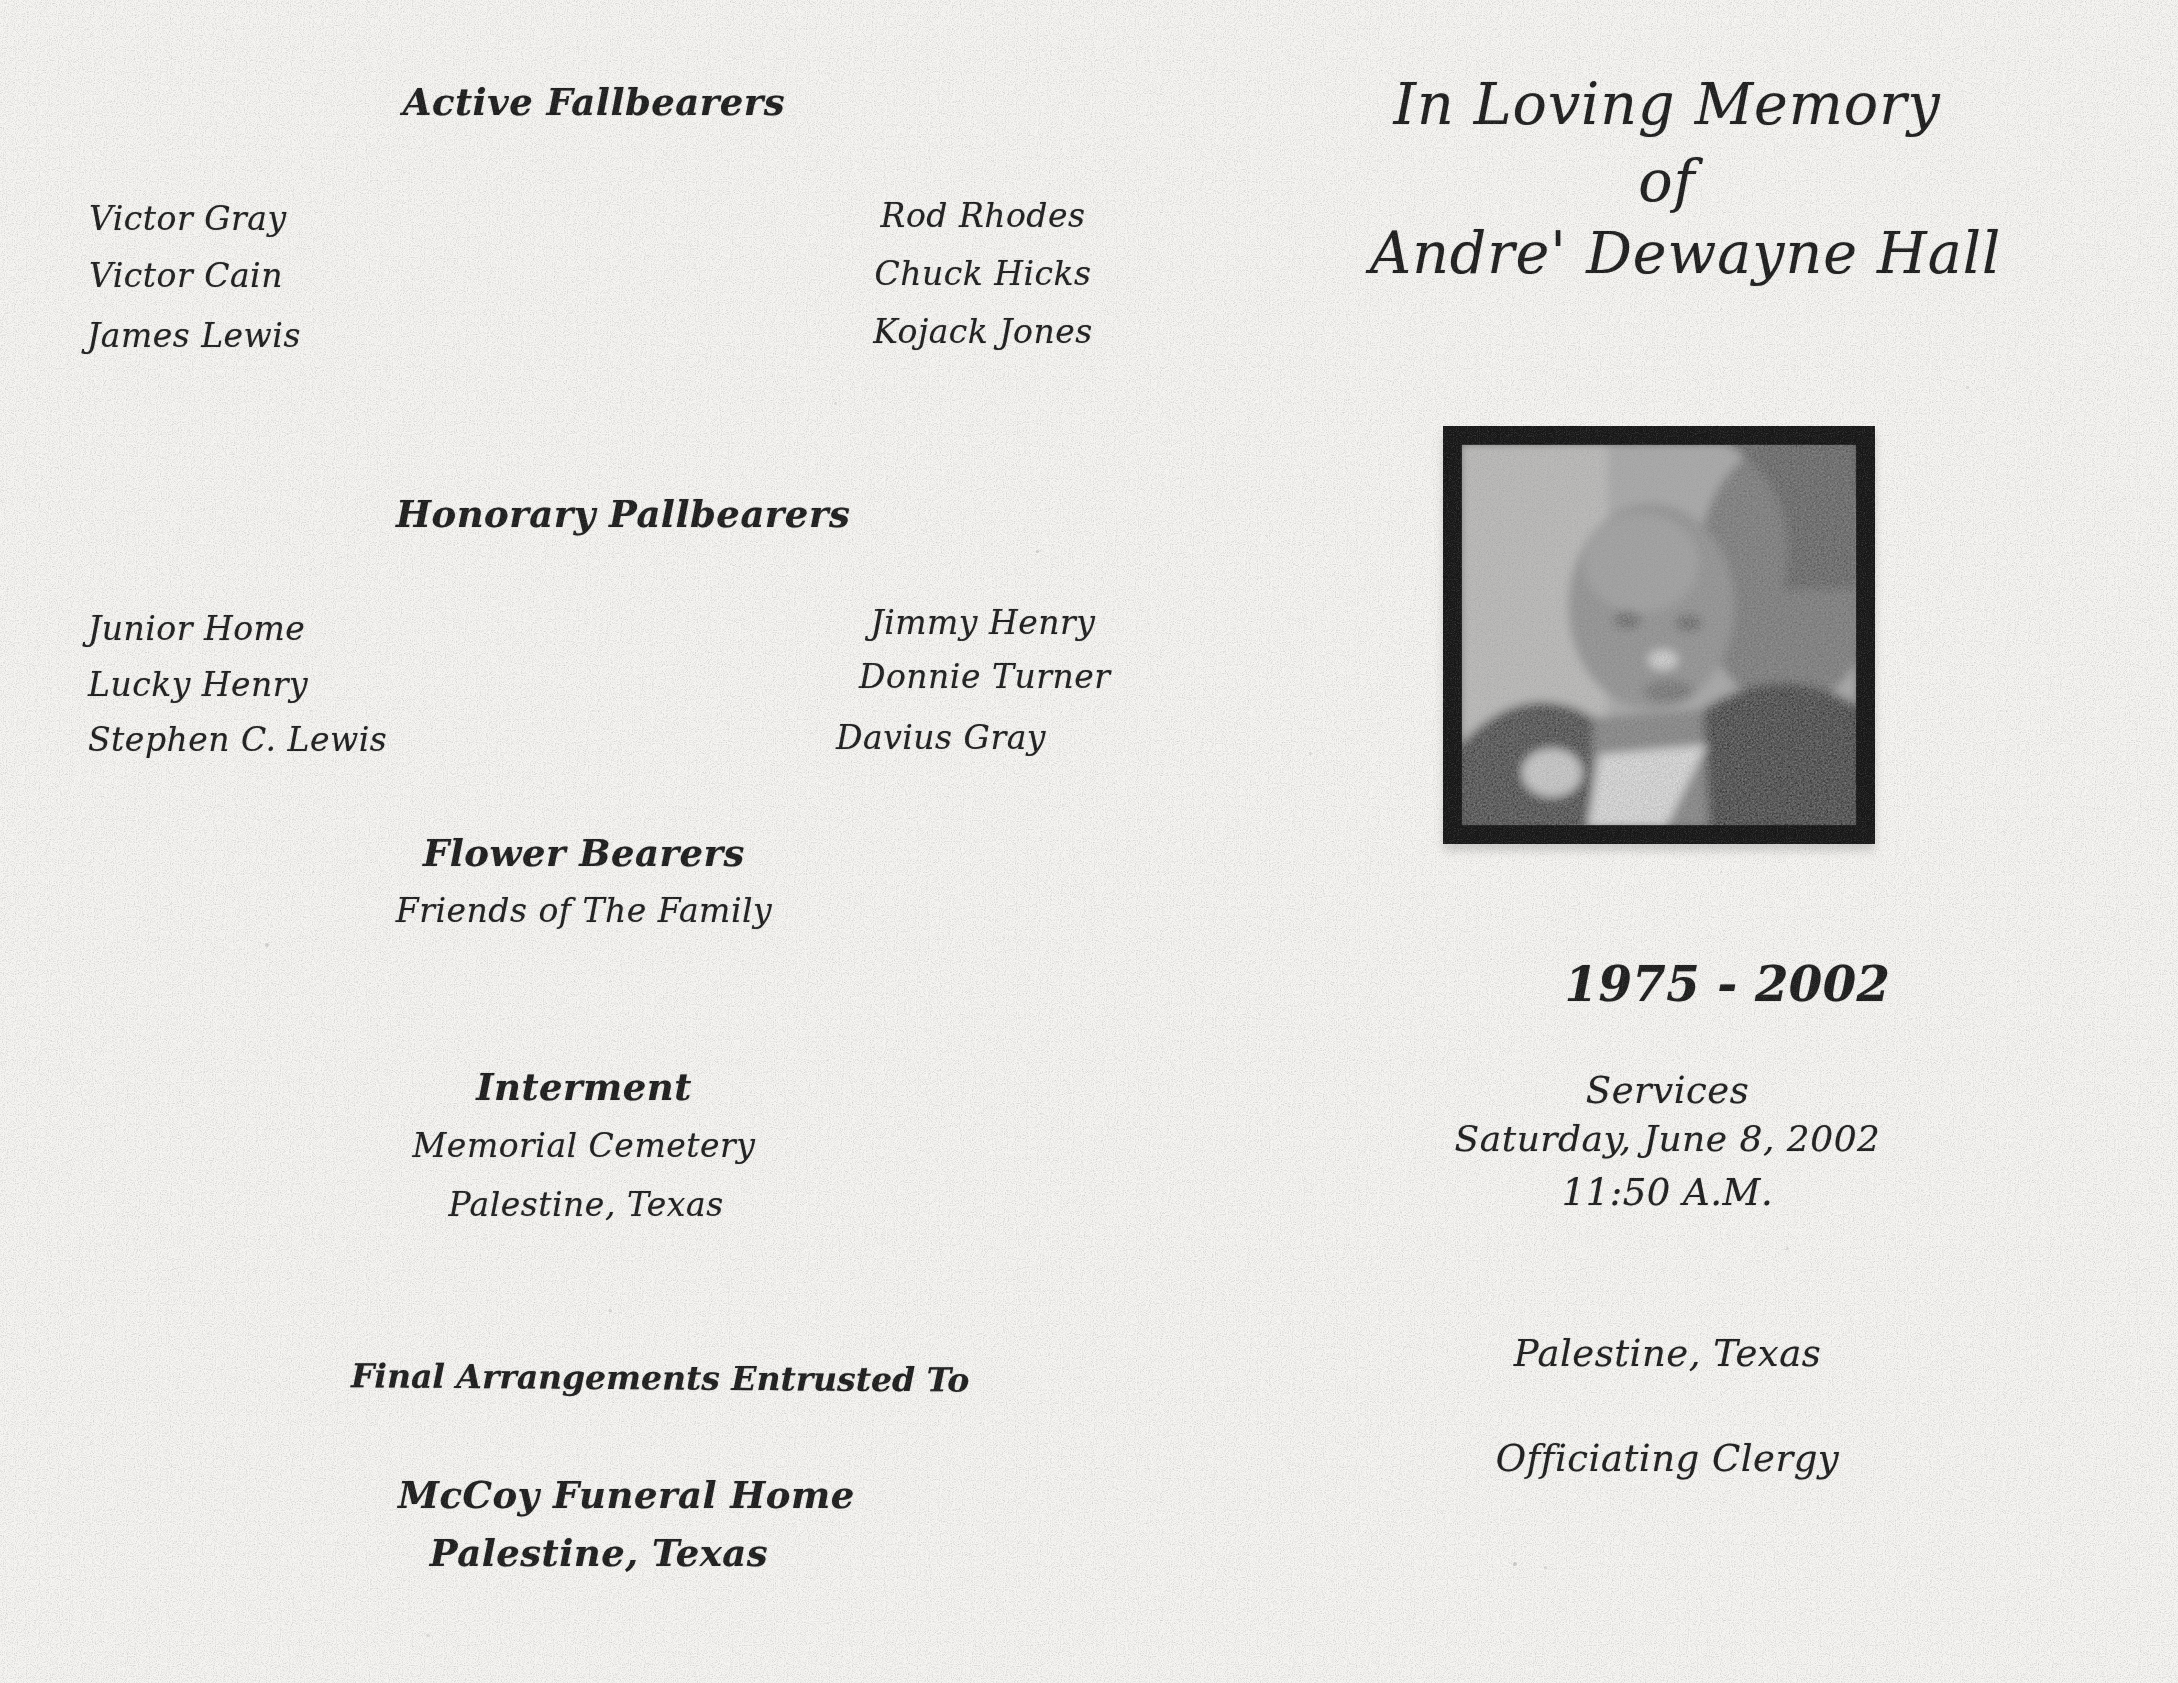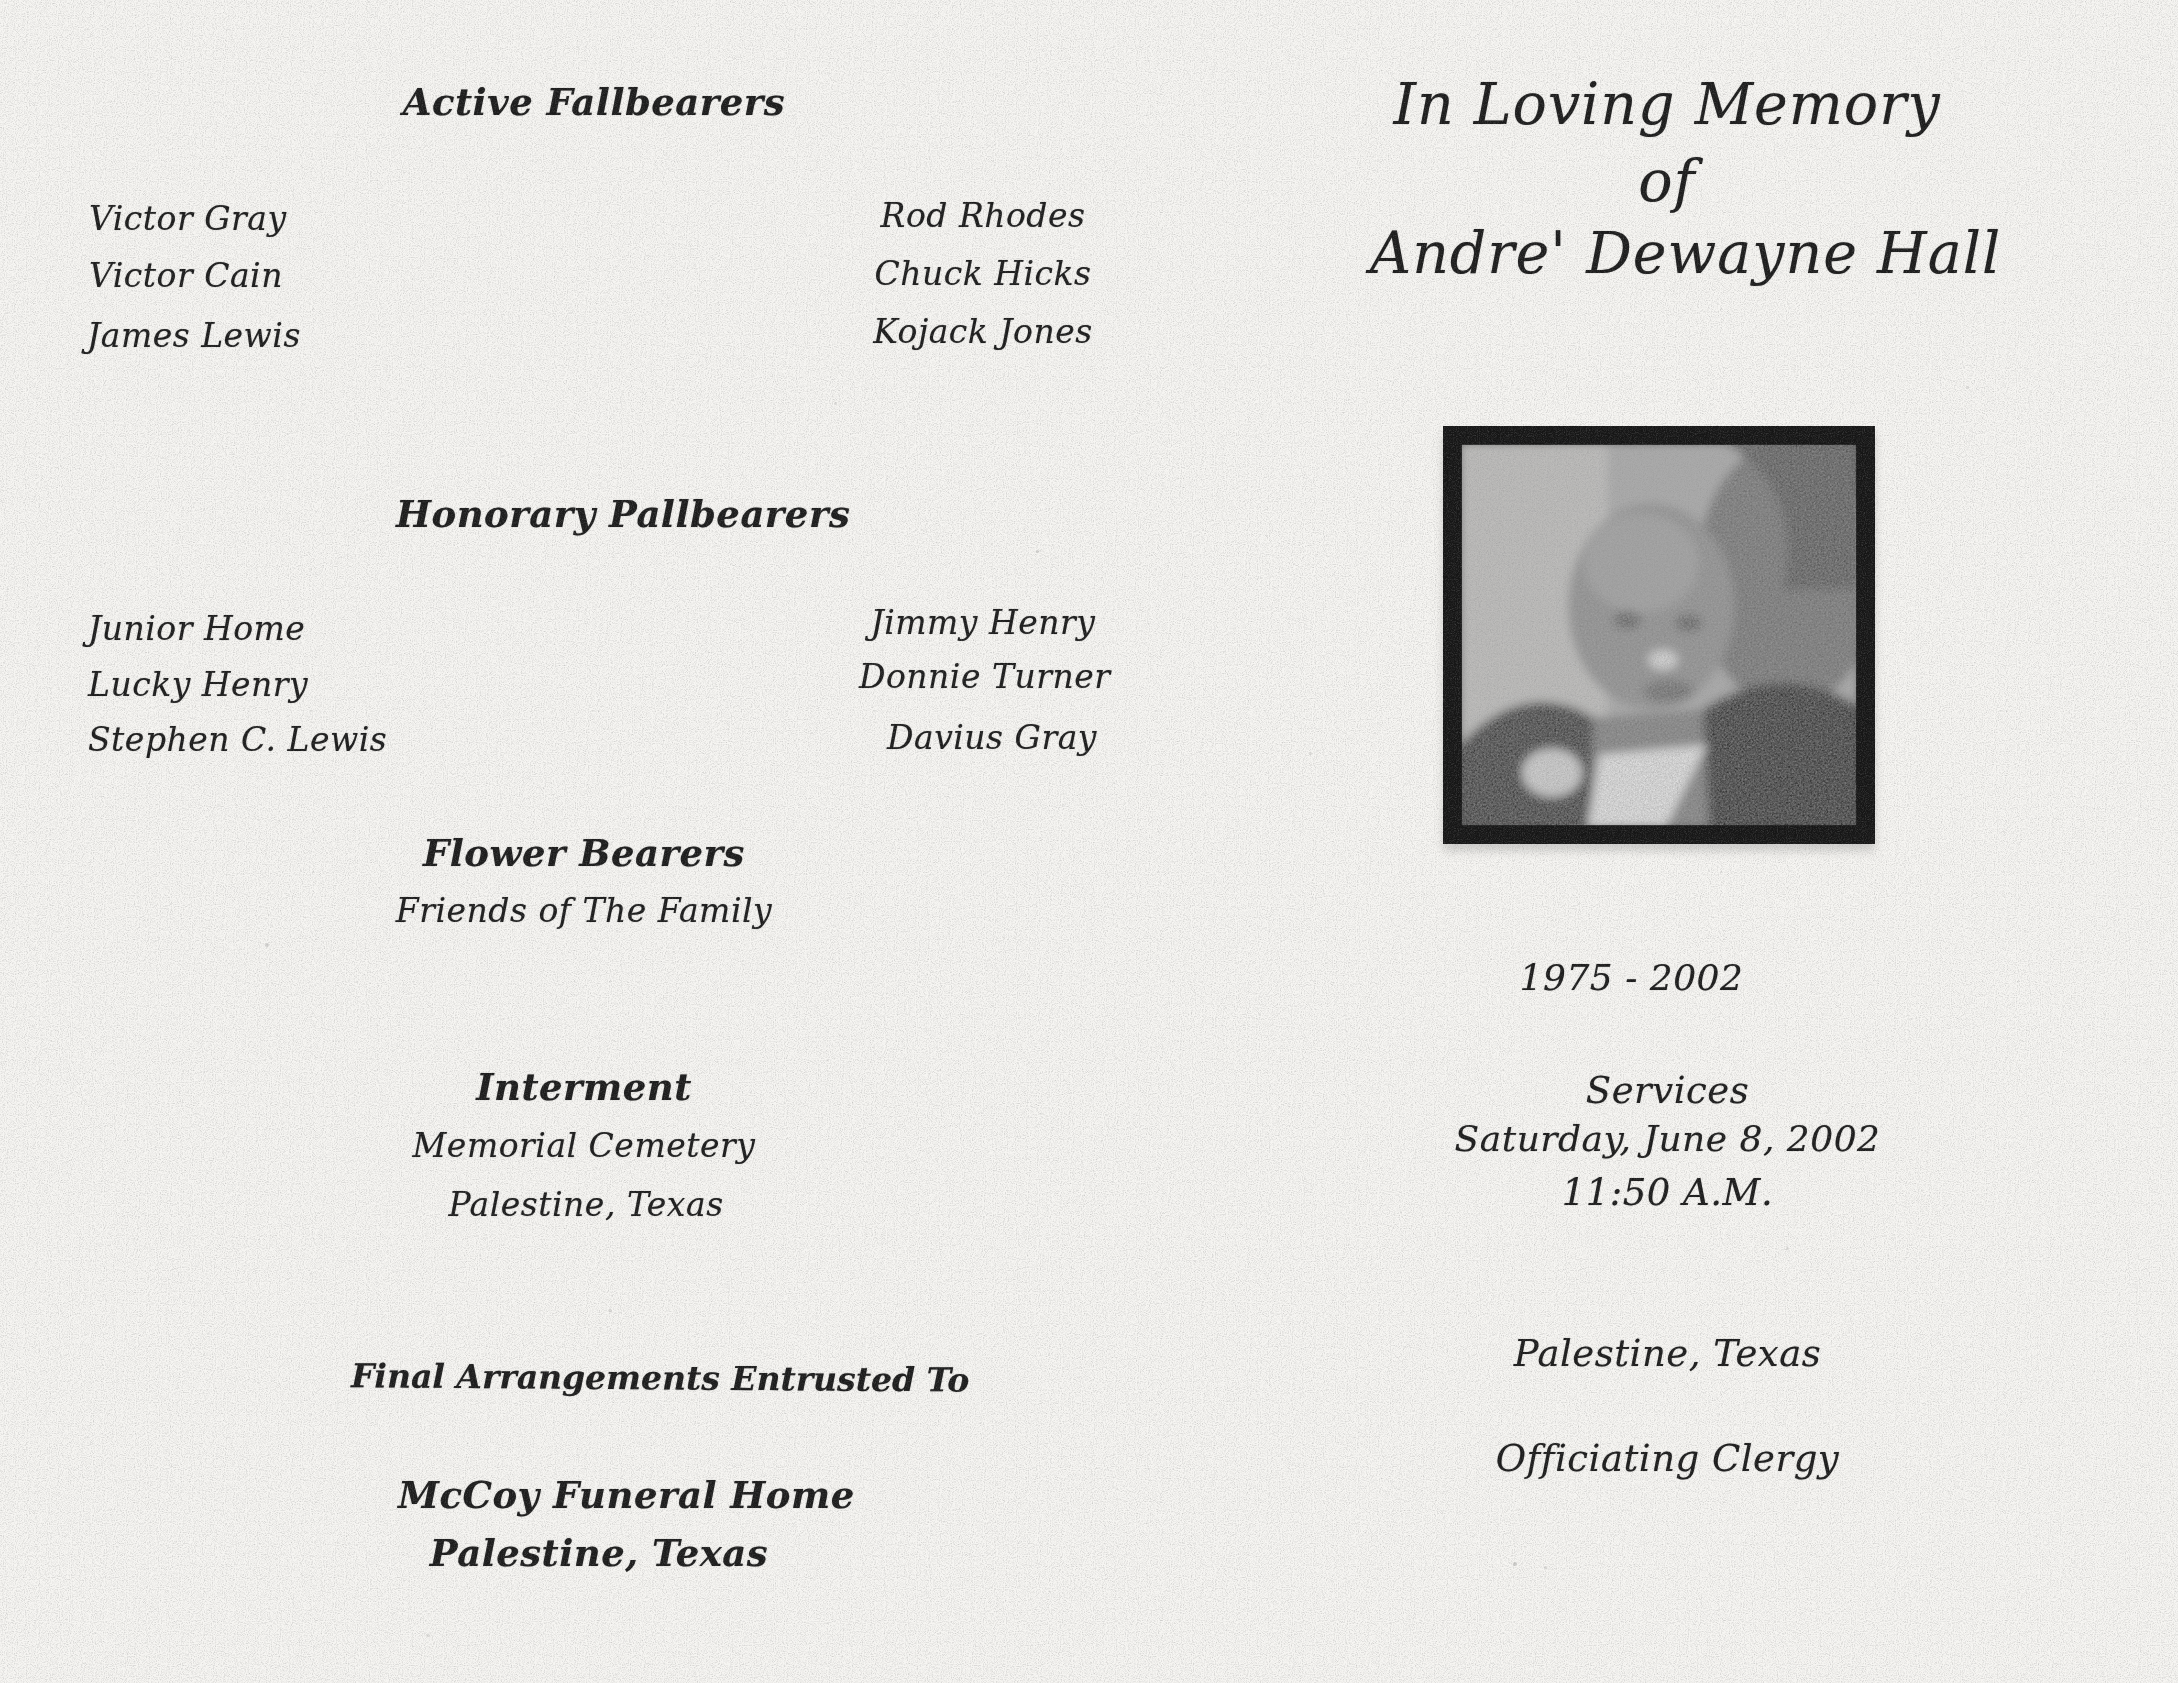--- a/index.html
+++ b/index.html
@@ -45,21 +45,21 @@
     <p class="t name ctr" style="left:859px;top:315px;width:248px;font-style:italic;">Kojack Jones</p>
 
     <p class="t b ctr hd" style="left:396px;top:496px;width:396px;">Honorary Pallbearers</p>
 
     <p class="t name" style="left:88px;top:612px;">Junior Home</p>
     <p class="t name" style="left:88px;top:668px;">Lucky Henry</p>
     <p class="t name" style="left:88px;top:723px;">Stephen C. Lewis</p>
 
     <p class="t name ctr" style="left:859px;top:606px;width:248px;">Jimmy Henry</p>
     <p class="t name ctr" style="left:859px;top:660px;width:248px;">Donnie Turner</p>
-    <p class="t name ctr" style="left:868px;top:721px;width:248px;">Davius Gray</p>
+    <p class="t name ctr" style="left:817px;top:721px;width:248px;">Davius Gray</p>
 
     <p class="t b ctr hd" style="left:386px;top:835px;width:396px;">Flower Bearers</p>
     <p class="t ctr name" style="left:386px;top:894px;width:396px;">Friends of The Family</p>
 
     <p class="t b ctr hd" style="left:386px;top:1069px;width:396px;">Interment</p>
     <p class="t ctr name" style="left:386px;top:1129px;width:396px;">Memorial Cemetery</p>
     <p class="t ctr name" style="left:388px;top:1188px;width:396px;">Palestine, Texas</p>
 
     <p class="t b ctr" style="left:351px;top:1361px;width:495px;font-size:33px;transform:rotate(.4deg);">Final Arrangements Entrusted To</p>
     <p class="t b ctr hd" style="left:398px;top:1477px;width:396px;">McCoy Funeral Home</p>
@@ -97,21 +97,21 @@
         <path d="M16 406 L16 322 Q 82 252 152 294 L 168 406 Z" fill="#3b3b3b"></path>
         <path d="M420 406 L420 282 Q 338 234 262 286 L 250 406 Z" fill="#313131"></path>
         <path d="M152 294 L 262 286 L 268 406 L 150 406 Z" fill="#7b7b7b"></path>
         <path d="M158 332 L 266 322 L 224 406 L 146 406 Z" fill="#e4e4e4"></path>
         <ellipse cx="110" cy="350" rx="30" ry="24" fill="#d0d0d0"></ellipse>
       </g>
       <rect x="16" y="16" width="404" height="390" filter="url(#grain)" opacity="0.55"></rect>
       <rect x="9" y="9" width="418" height="404" fill="none" stroke="#161616" stroke-width="20"></rect>
     </svg>
 
-    <p class="t ctr rp" style="left:1384px;top:960px;width:495px;font-size:36px;">1975 - 2002</p>
+    <p class="t ctr rp" style="left:1480px;top:960px;width:495px;font-size:48px;font-weight:bold;">1975 - 2002</p>
 
     <p class="t ctr rp" style="left:1420px;top:1072px;width:495px;">Services</p>
     <p class="t ctr rp" style="left:1420px;top:1121px;width:495px;font-size:36px;">Saturday, June 8, 2002</p>
     <p class="t ctr rp" style="left:1420px;top:1174px;width:495px;">11:50 A.M.</p>
 
     <p class="t ctr rp" style="left:1420px;top:1335px;width:495px;">Palestine, Texas</p>
 
     <p class="t ctr rp" style="left:1420px;top:1440px;width:495px;">Officiating Clergy</p>
   </section>
 

